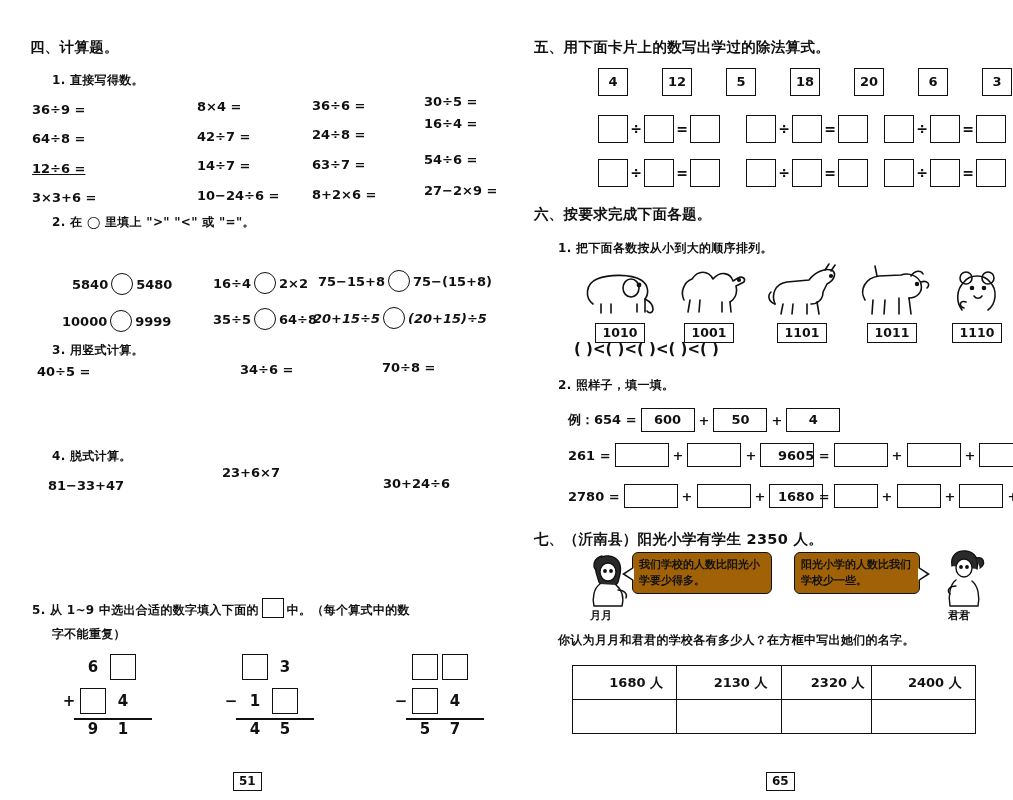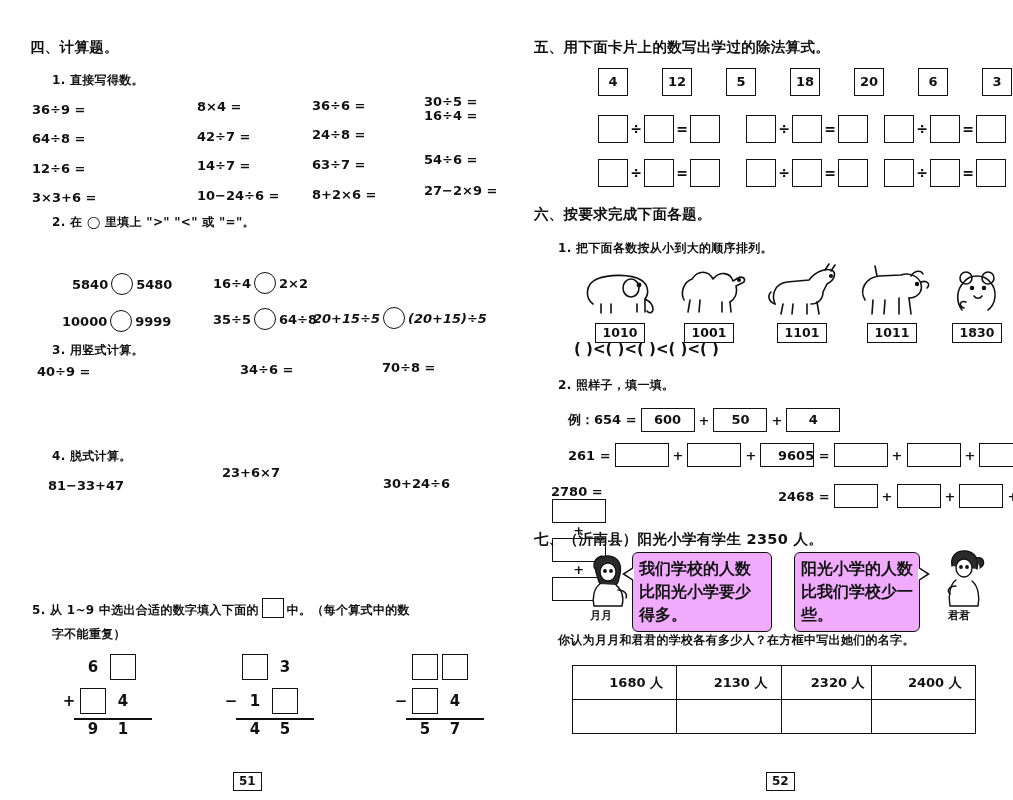--- a/index.html
+++ b/index.html
@@ -113,24 +113,24 @@
     text-align: center;
     vertical-align: middle;
     padding-left: 24px;
   }
 
   
   .bubble {
     position: absolute;
     border: 1.6px solid #111;
     border-radius: 6px;
-    background: #f0abfc;
+    background: #a16207;
     padding: 4px 6px;
     font-family: "DejaVu Sans","Liberation Sans",sans-serif;
-    font-size: 16px;
+    font-size: 11px;
     font-weight: 600;
     line-height: 1.45;
   }
   .bubble-tail-l, .bubble-tail-r {
     position: absolute;
     width: 0; height: 0;
   }
   .bubble-tail-l {
     border-top: 7px solid transparent;
     border-bottom: 7px solid transparent;
@@ -226,53 +226,56 @@
     <div class="sub-head abs" style="left:52px; top:72px;">1. 直接写得数。</div>
 
     <div class="expr abs" style="left:32px; top:102px;">36÷9 =</div>
     <div class="expr abs" style="left:197px; top:99px;">8×4 =</div>
     <div class="expr abs" style="left:312px; top:98px;">36÷6 =</div>
     <div class="expr abs" style="left:424px; top:94px;">30÷5 =</div>
 
     <div class="expr abs" style="left:32px; top:131px;">64÷8 =</div>
     <div class="expr abs" style="left:197px; top:129px;">42÷7 =</div>
     <div class="expr abs" style="left:312px; top:127px;">24÷8 =</div>
-    <div class="expr abs" style="left:424px; top:108px;">16÷4 =</div>
-
-    <div class="expr abs" style="left:32px; top:161px;">12÷6 =</div>
+    <div class="expr abs" style="left:424px; top:116px;">16÷4 =</div>
+
+    <div class="expr abs" style="left:32px; top:161px;text-decoration:underline;">12÷6 =</div>
     <div class="expr abs" style="left:197px; top:158px;">14÷7 =</div>
     <div class="expr abs" style="left:312px; top:157px;">63÷7 =</div>
     <div class="expr abs" style="left:424px; top:152px;">54÷6 =</div>
 
     <div class="expr abs" style="left:32px; top:190px;">3×3+6 =</div>
     <div class="expr abs" style="left:197px; top:188px;">10−24÷6 =</div>
     <div class="expr abs" style="left:312px; top:187px;">8+2×6 =</div>
     <div class="expr abs" style="left:424px; top:183px;">27−2×9 =</div>
 
     <div class="sub-head abs" style="left:52px; top:214px;">2. 在 ◯ 里填上 "&gt;" "&lt;" 或 "="。</div>
 
     <div class="cmp-row" style="left:72px; top:273px;">
       <span>5840</span><span class="cmp-circle"></span><span>5480</span>
     </div>
     <div class="cmp-row" style="left:213px; top:272px;">
       <span>16÷4</span><span class="cmp-circle"></span><span>2×2</span>
     </div>
+    <div class="cmp-row" style="left:318px; top:270px;">
+      <span>75−15+8</span><span class="cmp-circle"></span><span>75−(15+8)</span>
+    </div>
 
     <div class="cmp-row" style="left:62px; top:310px;">
       <span>10000</span><span class="cmp-circle"></span><span>9999</span>
     </div>
     <div class="cmp-row" style="left:213px; top:308px;">
       <span>35÷5</span><span class="cmp-circle"></span><span>64÷8</span>
     </div>
     <div class="cmp-row" style="left:313px; top:307px;font-style:italic;">
       <span>20+15÷5</span><span class="cmp-circle"></span><span>(20+15)÷5</span>
     </div>
 
     <div class="sub-head abs" style="left:52px; top:342px;">3. 用竖式计算。</div>
-    <div class="expr abs" style="left:37px; top:364px;">40÷9 =</div>
+    <div class="expr abs" style="left:37px; top:364px;">40÷5 =</div>
     <div class="expr abs" style="left:240px; top:362px;">34÷6 =</div>
     <div class="expr abs" style="left:382px; top:360px;">70÷8 =</div>
 
     <div class="sub-head abs" style="left:52px; top:448px;">4. 脱式计算。</div>
     <div class="expr abs" style="left:48px; top:478px;">81−33+47</div>
     <div class="expr abs" style="left:222px; top:465px;">23+6×7</div>
     <div class="expr abs" style="left:383px; top:476px;">30+24÷6</div>
 
     <div class="abs" style="left:32px; top:598px; width:470px;">
       <span class="sub-head">5. 从 1~9 中选出合适的数字填入下面的</span><span class="bx" style="width:22px;height:20px;margin:0 3px;vertical-align:-4px;"></span><span class="sub-head">中。（每个算式中的数</span>
@@ -462,21 +465,21 @@
         <g fill="none" stroke="#111" stroke-width="1.6" stroke-linecap="round" stroke-linejoin="round">
           <path d="M20 44 C14 36 14 24 22 16 C28 8 42 8 48 16 C56 24 54 38 46 44"></path>
           <circle cx="24" cy="12" r="6"></circle>
           <circle cx="46" cy="12" r="6"></circle>
           <circle cx="30" cy="22" r="1.5" fill="#111"></circle>
           <circle cx="42" cy="22" r="1.5" fill="#111"></circle>
           <path d="M32 30 C34 33 38 33 40 30"></path>
           <path d="M24 36 C18 34 16 40 22 42"></path>
         </g>
       </svg>
-      <div><span class="plate">1830</span></div>
+      <div><span class="plate">1110</span></div>
     </div>
 
     <div class="paren-row" style="left:68px; top:340px;">(          )&lt;(          )&lt;(          )&lt;(          )&lt;(          )</div>
 
     <div class="sub-head abs" style="left:52px; top:377px;">2. 照样子，填一填。</div>
 
     <div class="decomp-row" style="left:62px; top:408px;">
       <span class="decomp-lbl">例：654 =</span>
       <span class="bx bx-wide-f">600</span>
       <span class="plus">+</span>
@@ -496,31 +499,31 @@
 
     <div class="decomp-row" style="left:272px; top:443px;">
       <span class="decomp-lbl">9605 =</span>
       <span class="bx bx-wide"></span>
       <span class="plus">+</span>
       <span class="bx bx-wide"></span>
       <span class="plus">+</span>
       <span class="bx bx-wide"></span>
     </div>
 
-    <div class="decomp-row" style="left:45px; top:484px;flex-direction:column;">
+    <div class="decomp-row" style="left:62px; top:484px;">
       <span class="decomp-lbl">2780 =</span>
       <span class="bx bx-wide"></span>
       <span class="plus">+</span>
       <span class="bx bx-wide"></span>
       <span class="plus">+</span>
       <span class="bx bx-wide"></span>
     </div>
 
     <div class="decomp-row" style="left:272px; top:484px;">
-      <span class="decomp-lbl">2468 =</span>
+      <span class="decomp-lbl">1680 =</span>
       <span class="bx bx-wide" style="width:44px;"></span>
       <span class="plus">+</span>
       <span class="bx bx-wide" style="width:44px;"></span>
       <span class="plus">+</span>
       <span class="bx bx-wide" style="width:44px;"></span>
       <span class="plus">+</span>
 
     </div>
 
     <div class="sec-head abs" style="left:28px; top:530px;">七、（沂南县）阳光小学有学生 2350 人。</div>
@@ -577,16 +580,16 @@
       </tr>
       <tr>
         <td style="height:34px;"></td>
         <td></td>
         <td></td>
         <td></td>
       </tr>
     </tbody>
       </table>
 
-    <div class="pagenum" style="left:260px; top:772px;">52</div>
+    <div class="pagenum" style="left:260px; top:772px;">65</div>
   </div>
 
 </div>
 
 </body></html>

